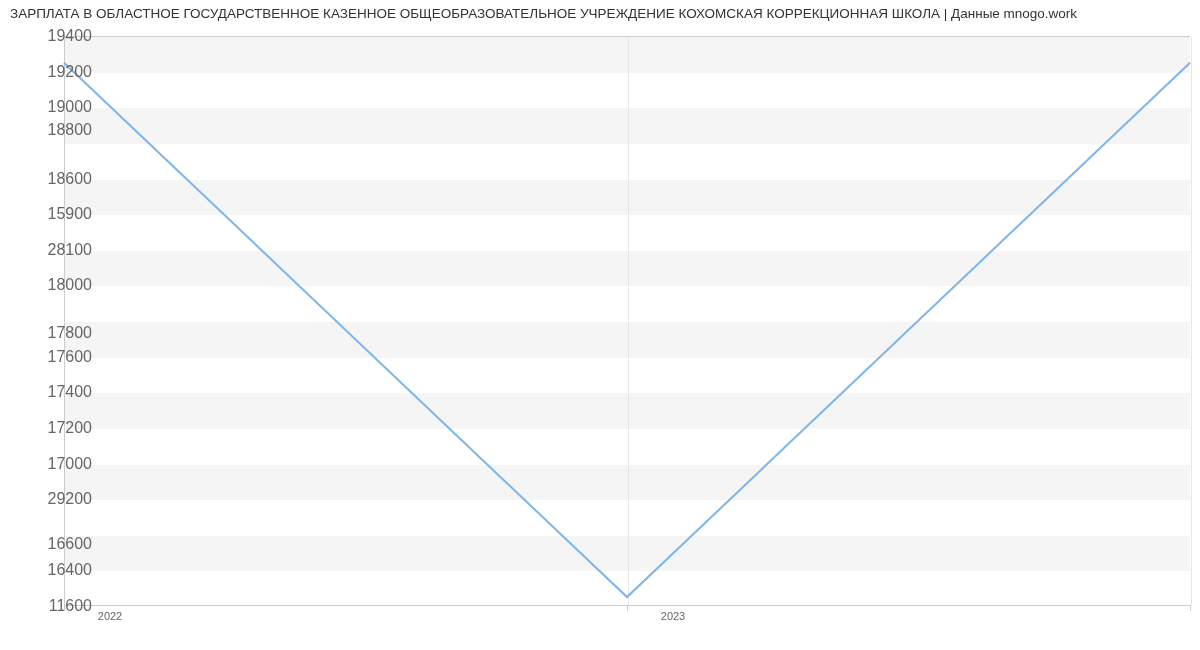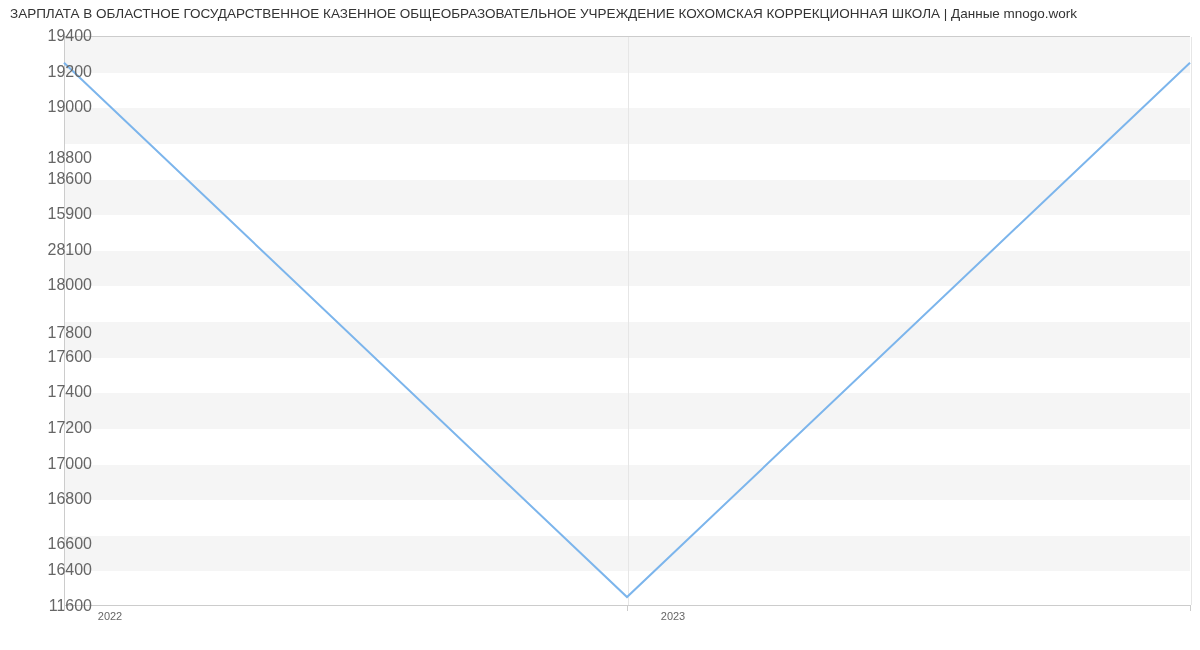--- a/index.html
+++ b/index.html
@@ -103,31 +103,31 @@
       <div class="vert-grid" style="left: 1126px;"></div>
     </div>
 
   <svg class="data-line">
     <polyline fill="none" stroke-width="2" points="0,26.71875 563,561.09375 1126,26.71875" stroke="#7cb5ec"></polyline>
   </svg>
 
 <div class="y-tick-label" style="top: 606px;">11600</div>
     <div class="y-tick-label" style="top: 570.375px;">16400</div>
     <div class="y-tick-label" style="top: 544px; text-align: right;">16600</div>
-    <div class="y-tick-label" style="top: 499.125px;">16800</div>
+    <div class="y-tick-label" style="top: 499.125px;">29200</div>
     <div class="y-tick-label" style="top: 463.5px;">17000</div>
     <div class="y-tick-label" style="top: 427.875px;">17200</div>
     <div class="y-tick-label" style="top: 392.25px;">17400</div>
     <div class="y-tick-label" style="top: 356.625px;">17600</div>
     <div class="y-tick-label" style="top: 321px; margin-top: 12px;">17800</div>
     <div class="y-tick-label" style="top: 285.375px;">18000</div>
     <div class="y-tick-label" style="top: 249.75px;">28100</div>
     <div class="y-tick-label" style="top: 214.125px;">15900</div>
     <div class="y-tick-label" style="top: 178.5px;">18600</div>
-    <div class="y-tick-label" style="top: 158px; text-align: right;">18800</div>
+    <div class="y-tick-label" style="top: 130px; text-align: right;">18800</div>
     <div class="y-tick-label" style="top: 107.25px;">19000</div>
     <div class="y-tick-label" style="top: 71.625px;">19200</div>
     <div class="y-tick-label" style="top: 36px;">19400</div>
     <div class="x-tick" style="left: 64px;"></div>
     <div class="x-tick-label" style="left: 64px;">2022</div>
     <div class="x-tick" style="left: 627px;"></div>
     <div class="x-tick-label" style="left: 627px;">2023</div>
     <div class="x-tick" style="left: 1190px;"></div>
     <div class="x-tick-label" style="left: 1190px;">2024</div>
   </div>

